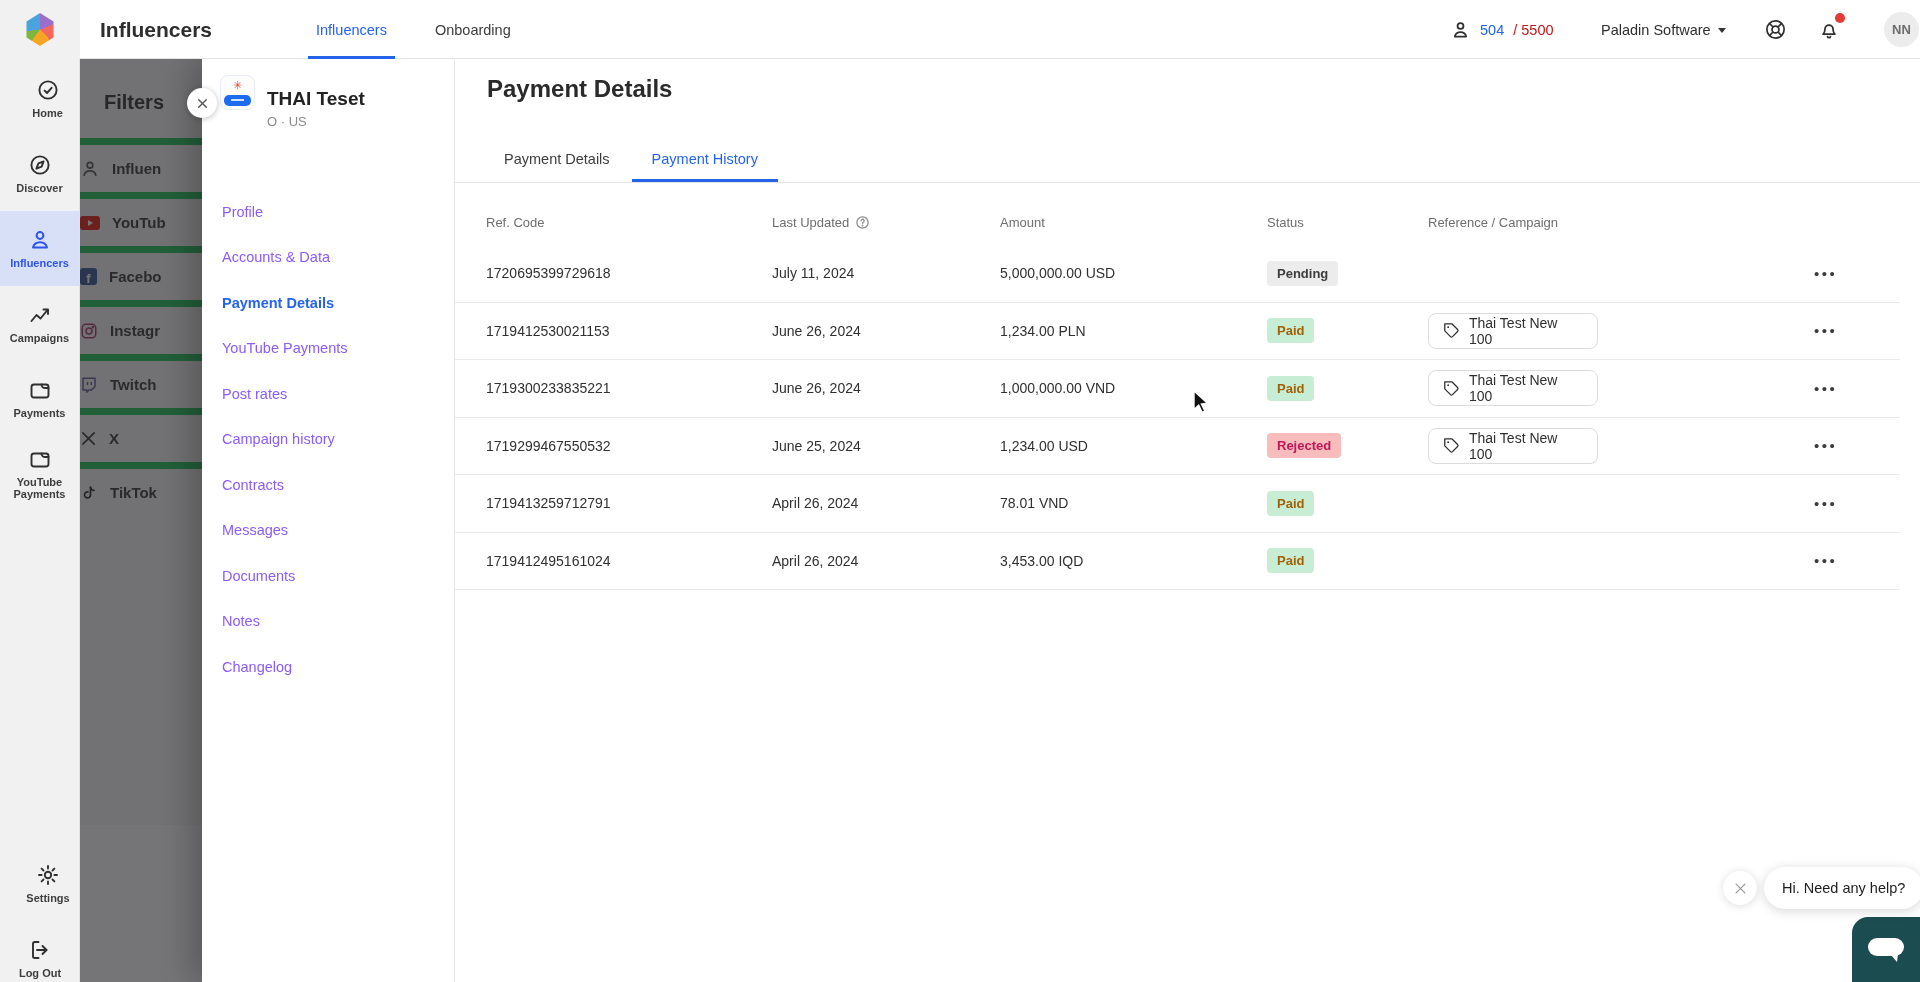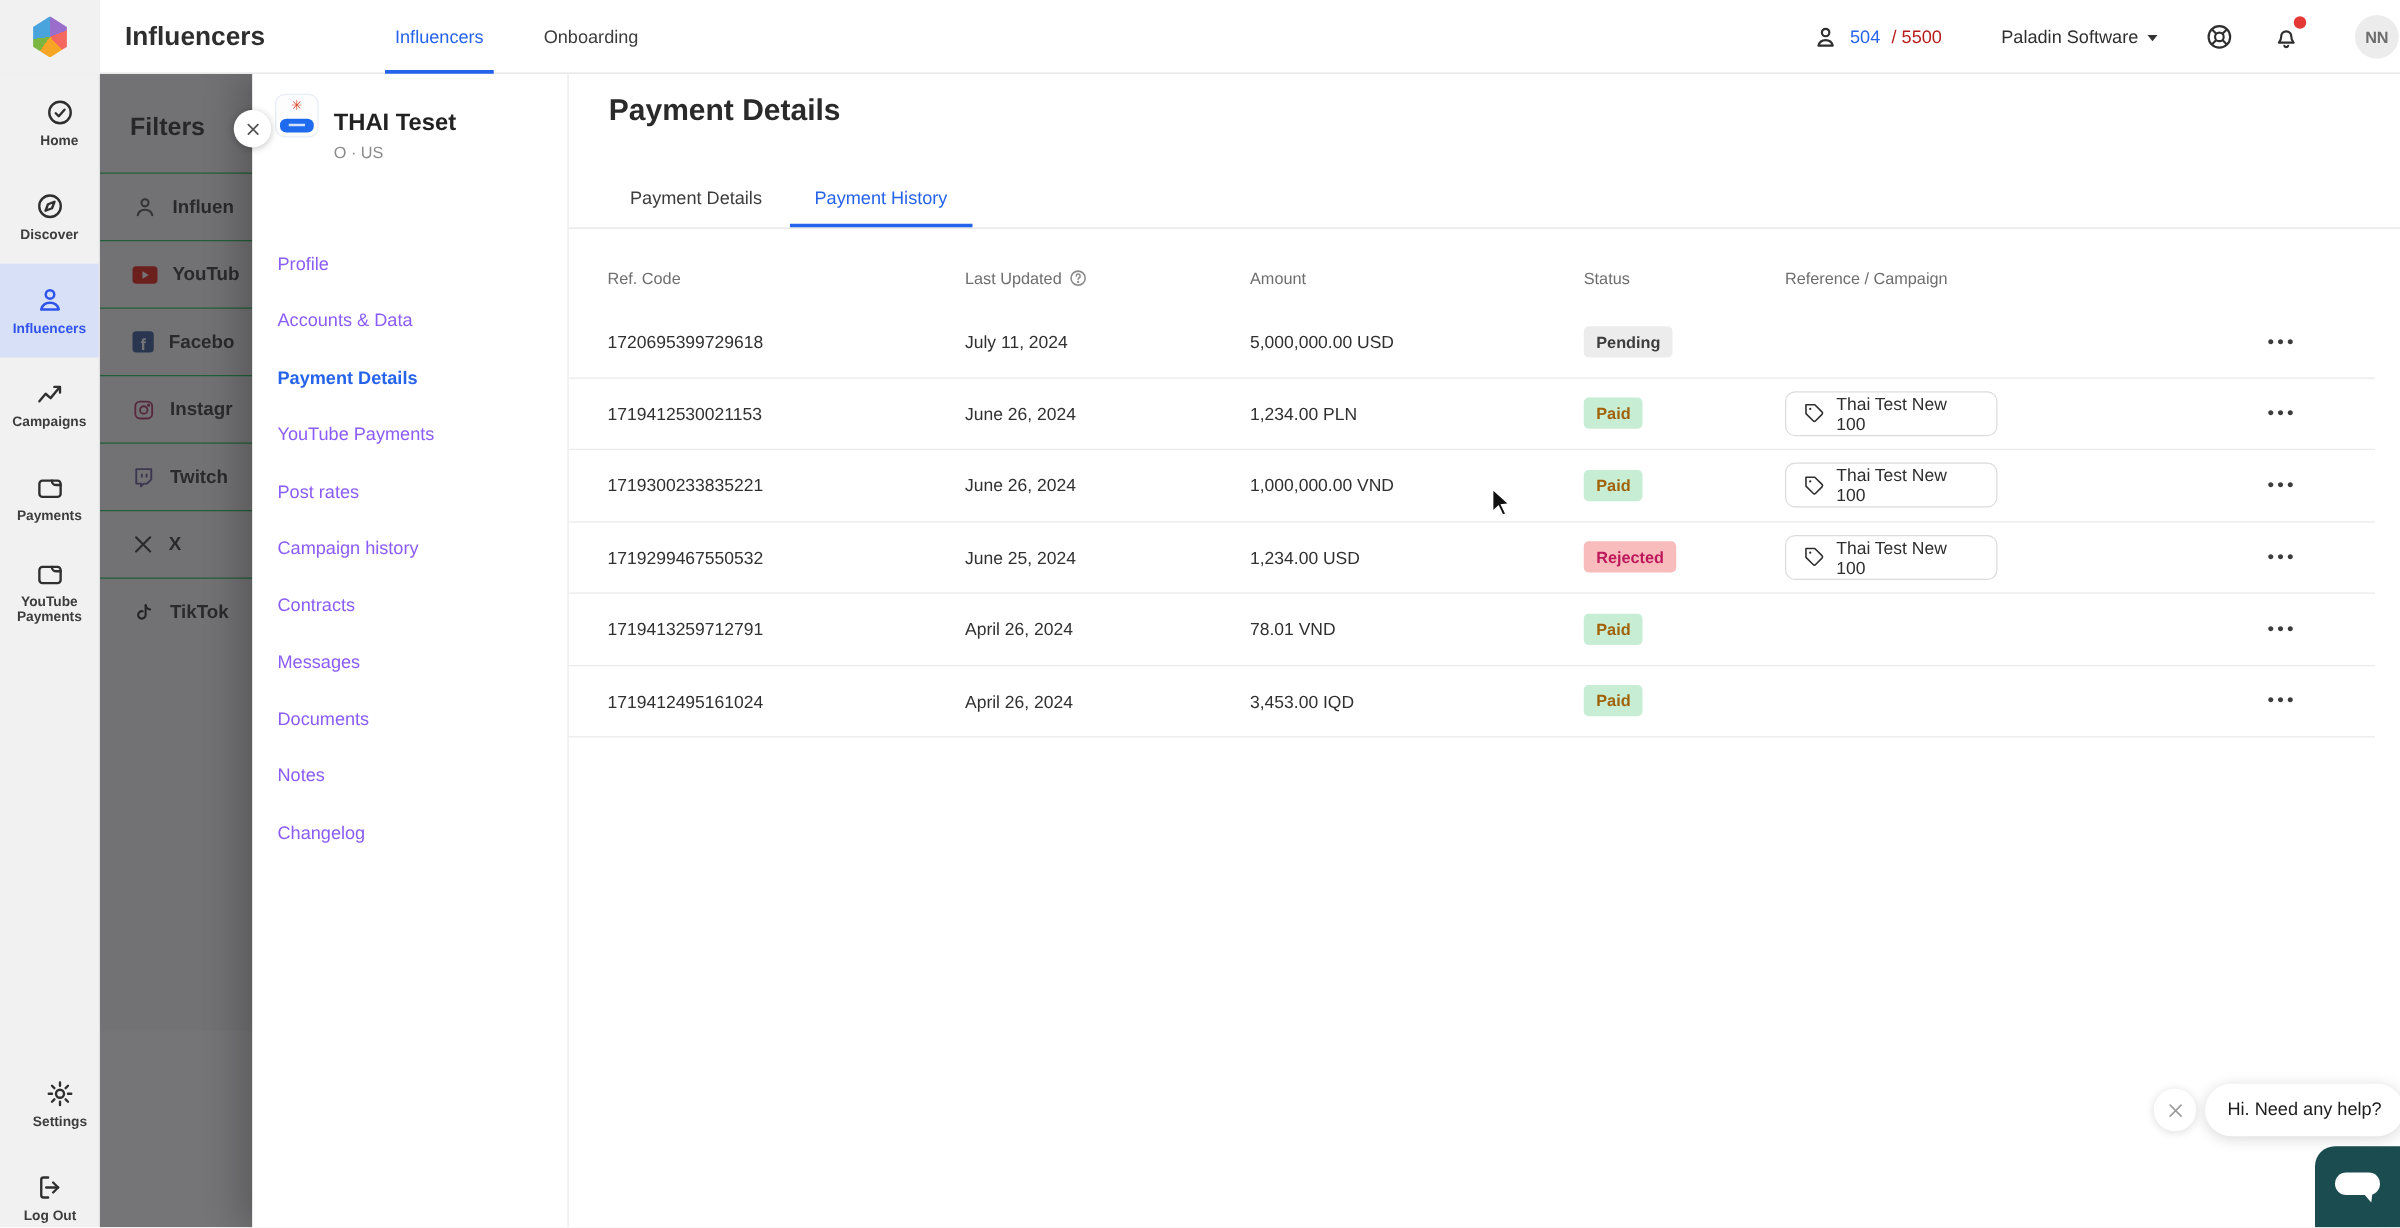--- a/index.html
+++ b/index.html
@@ -34,21 +34,21 @@
   .side-item:first-child { margin-top:2px;padding-left:16px; }
   .side-label { font-size:11px; font-weight:700; color:#3d3d3d; text-align:center; line-height:1.1; padding:0 3px; }
   .side-item.active { background:#d8e0f7; color:#2f54eb; }
   .side-item.active .side-label { color:#2f54eb; }
   .side-bottom { position:absolute; left:0; bottom:-14px; width:80px; display:flex; flex-direction:column; }
   .side-icon { display:flex; }
 
   
   .filters-wrap { position:absolute; left:80px; top:59px; width:122px; height:766px; background:#f6f6f6; overflow:hidden; z-index:20; }
   .filters-title { font-size:20px; font-weight:700; color:#333; padding:32px 0 24px 24px; }
-  .filter-item { height:54px; display:flex; align-items:center; gap:12px; padding-left:26px; border-top:1px solid #22c55e; font-size:15px; font-weight:700; color:#3b3b3b; white-space:nowrap; cursor:pointer; }
+  .filter-item { height:54px; display:flex; align-items:center; gap:12px; border-top:7px solid #22c55e; font-size:15px; font-weight:700; color:#3b3b3b; white-space:nowrap; cursor:pointer; }
   .apply-btn { position:absolute; left:46px; top:857px; width:150px; height:38px; border:none; border-radius:6px; background:#2962ff; color:#dfe6ff; font-size:14px; font-weight:700; cursor:pointer; }
   .dim-overlay { position:absolute; left:80px; top:59px; width:122px; height:923px; background:rgba(32,33,36,0.62); z-index:25; }
 
   
   .panel { position:absolute; left:202px; top:59px; width:1718px; height:923px; background:#fff; box-shadow:-12px 0 28px rgba(0,0,0,0.22); z-index:28; }
   .panel-close { position:absolute; left:-15px; top:29px; width:30px; height:30px; border-radius:50%; background:#fff; border:none; box-shadow:0 1px 6px rgba(0,0,0,0.25); color:#555; font-size:15px; display:flex; align-items:center; justify-content:center; cursor:pointer; z-index:31; }
   .menu-col { position:absolute; left:0; top:0; width:253px; height:923px; border-right:1px solid #e8e8e8; background:#fff; }
   .profile-head { position:absolute; left:18px; top:16px; display:flex; gap:12px; }
   .p-avatar { width:35px; height:35px; border-radius:8px; background:#fdfdfd; border:1px solid #e8ecf5; position:relative; overflow:hidden; }
   .p-avatar .scribble { position:absolute; left:50%; top:4px; transform:translateX(-50%); color:#e04a2d; font-size:11px; line-height:1; }

